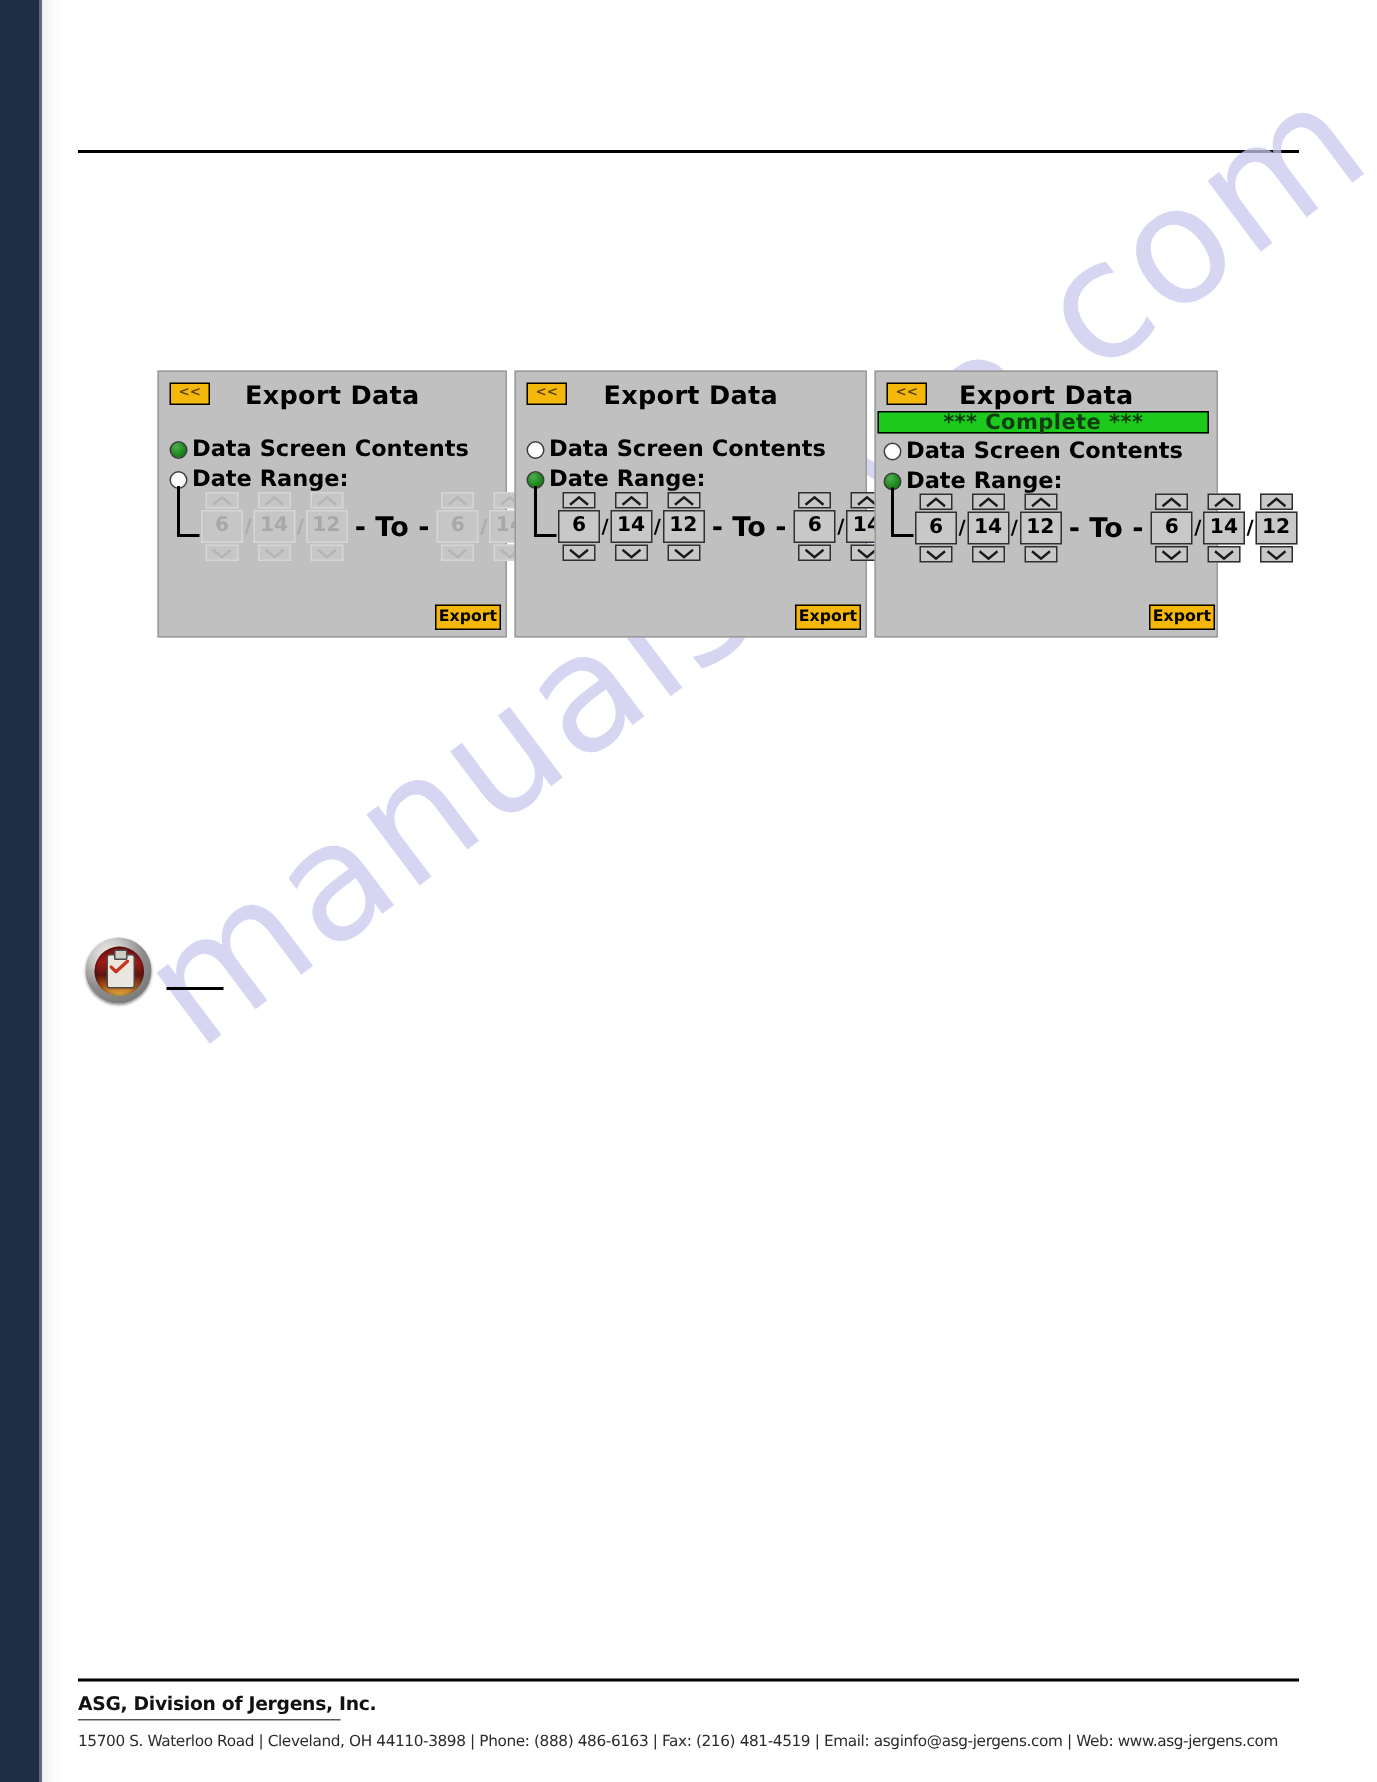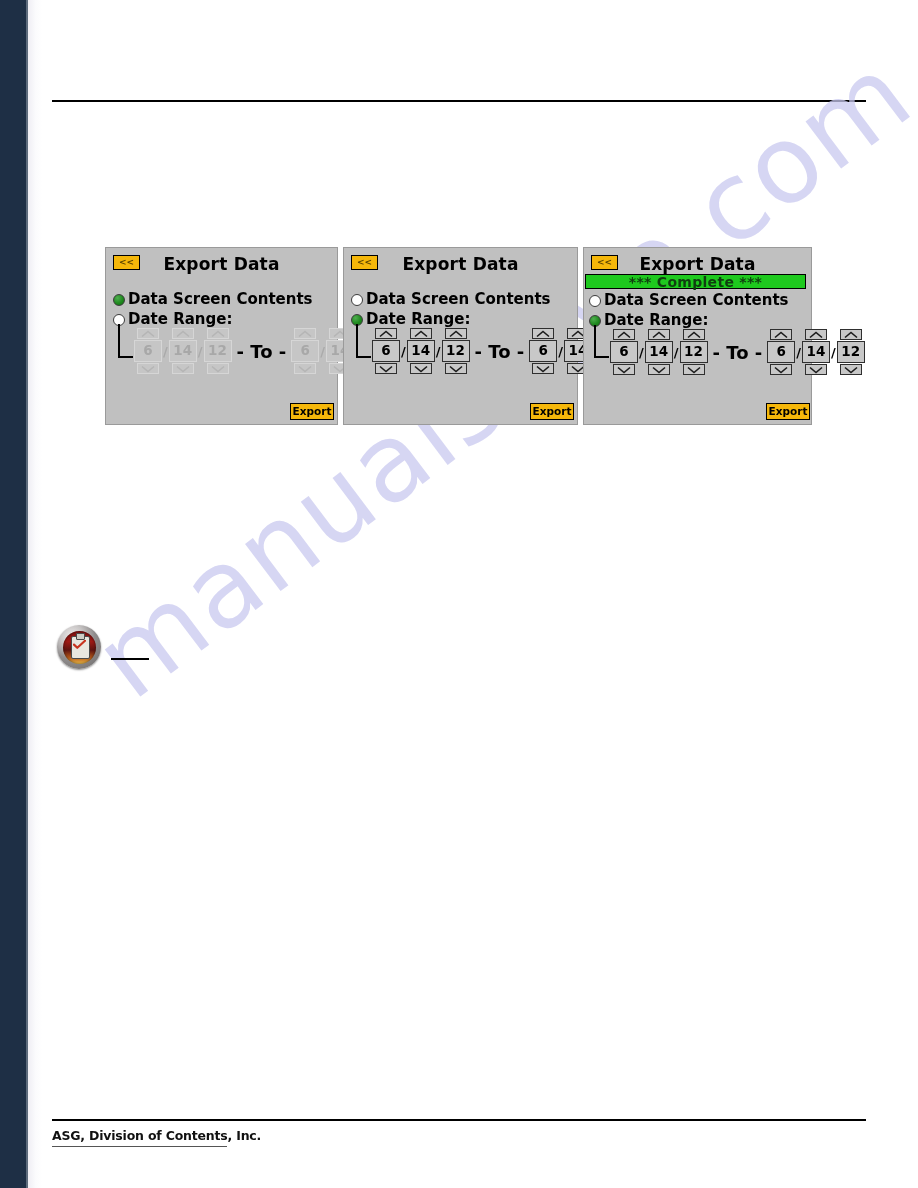--- a/index.html
+++ b/index.html
@@ -652,16 +652,17 @@
         <svg class="note-check" viewBox="0 0 13 9" fill="none">
           <path d="M1 4.6 L4.3 7.8 L12 0.8" stroke="#c8341f" stroke-width="2.2" stroke-linecap="round" stroke-linejoin="round"></path>
         </svg>
       </div>
     </div>
     <div class="note-rule"></div>
   </div>
 
   <div id="rule-bottom"></div>
 
-  <div id="footer-company">ASG, Division of Contents, Inc.</div>
+  <div id="footer-company">ASG, Division of Jergens, Inc.</div>
   <div id="footer-company-underline"></div>
+  <div id="footer-contact">15700 S. Waterloo Road | Cleveland, OH 44110-3898 | Phone: (888) 486-6163 | Fax: (216) 481-4519 | Email: asginfo@asg-jergens.com | Web: www.asg-jergens.com</div>
 
 </div>
 
 </body></html>

